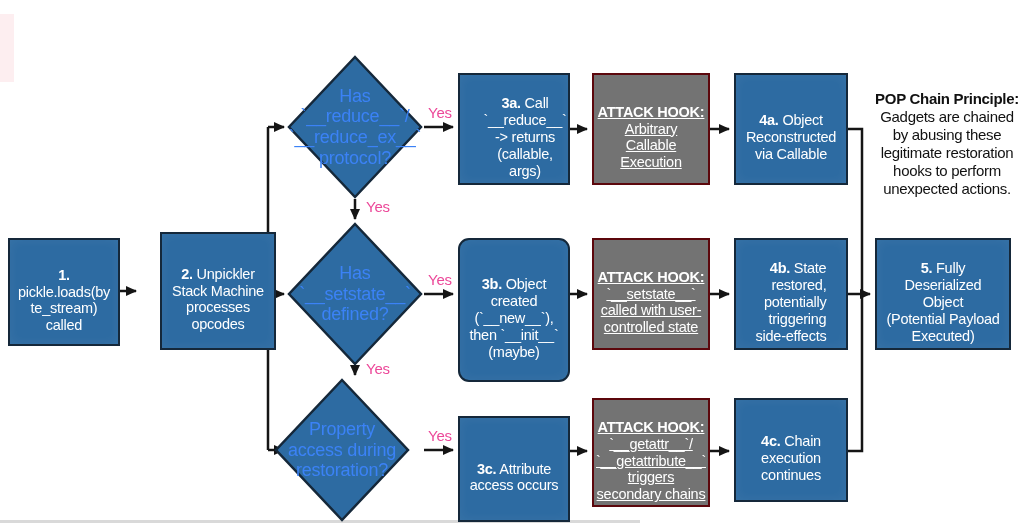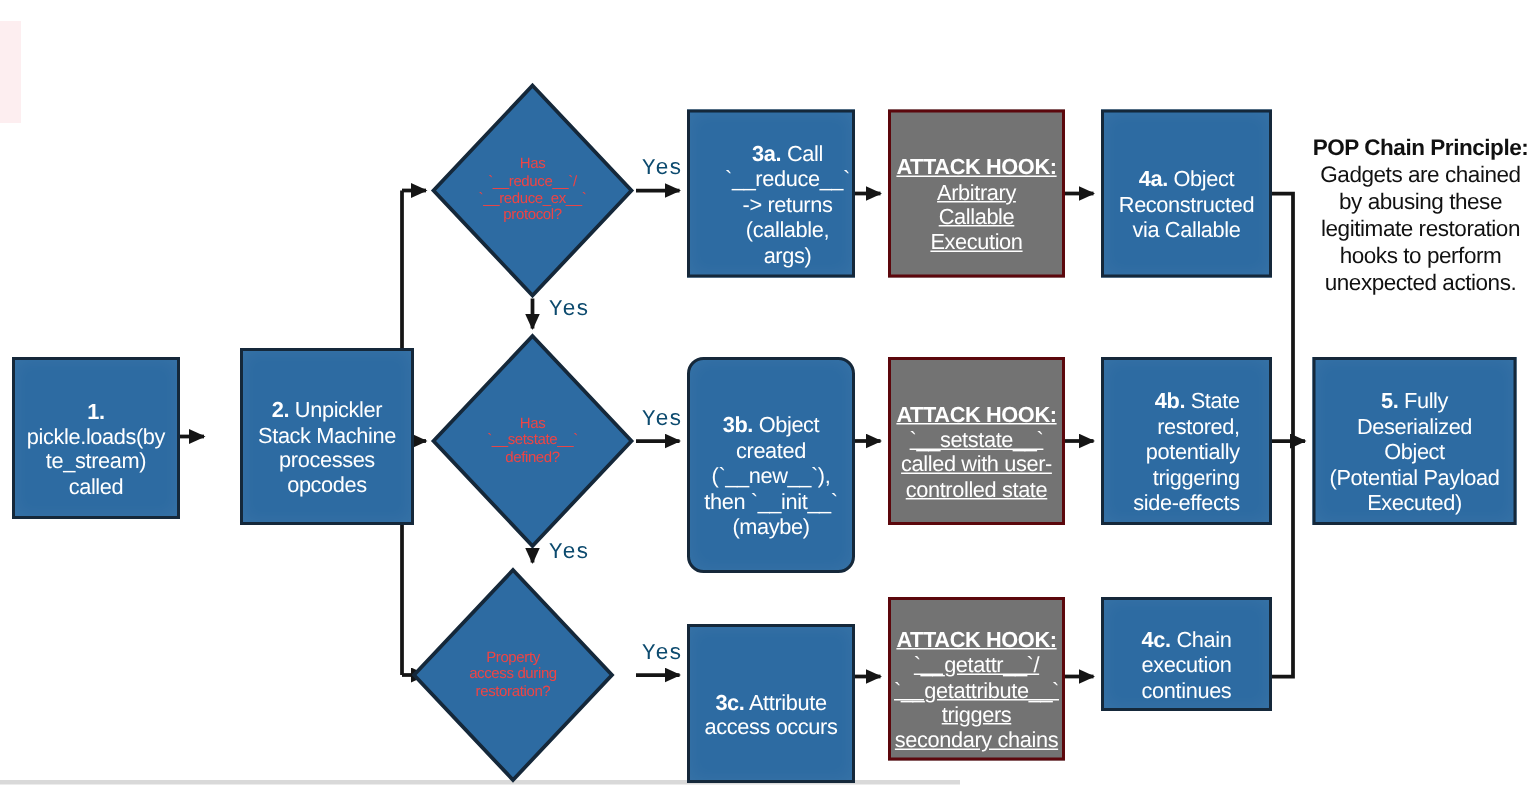--- a/index.html
+++ b/index.html
@@ -17,24 +17,24 @@
     background:#2d6ba2;border:2px solid #15283a;
     box-shadow:inset 0 0 12px rgba(255,255,255,0.06);
   }
   .redbox{
     background:#737373;border:2.5px solid #5c070c;text-decoration:underline;
   }
   .num,.head{font-weight:bold;}
   .diamond{position:absolute;}
   .diamond .dtext{
     position:absolute;inset:0;display:flex;align-items:center;justify-content:center;
-    text-align:center;white-space:pre-line;color:#ef4444;font-size:10px;line-height:1.14;letter-spacing:-0.25px;
+    text-align:center;white-space:pre-line;color:#3b82f6;font-size:18px;line-height:1.14;letter-spacing:-0.25px;
   }
   .yes{
-    position:absolute;color:#0c4a6e;font-size:15px;letter-spacing:-0.2px;font-family:Liberation Mono, monospace;
+    position:absolute;color:#ec4899;font-size:15px;letter-spacing:-0.2px;
   }
   .note{
     position:absolute;left:862px;top:72px;width:162px;box-sizing:border-box;padding-left:8px;
     color:#111;text-align:center;font-size:15px;line-height:1.2;letter-spacing:-0.3px;white-space:pre-line;
   }
   .edge-ghost{position:absolute;left:0;top:14px;width:14px;height:68px;background:rgba(235,90,105,0.10);}
   .bottom-bar{position:absolute;left:0;top:520px;width:640px;height:2.5px;background:#d9d9d9;}
 </style>
 </head>
 <body>
@@ -170,21 +170,21 @@
   </div></div>
 
   <div class="node bluebox" style="left:734px;top:238px;width:114px;height:112px;text-align:right;"><div>
     <span class="num">4b.</span><span> State
 restored,
 potentially
 triggering
 side-effects</span>
   </div></div>
 
-  <div class="node bluebox" style="left:734px;top:398px;width:114px;height:76px;"><div>
+  <div class="node bluebox" style="left:734px;top:398px;width:114px;height:104px;"><div>
     <span class="num">4c.</span><span> Chain
 execution
 continues</span>
   </div></div>
 
   <div class="node bluebox" style="left:875px;top:238px;width:136px;height:112px;"><div>
     <span class="num">5.</span><span> Fully
 Deserialized
 Object
 (Potential Payload

